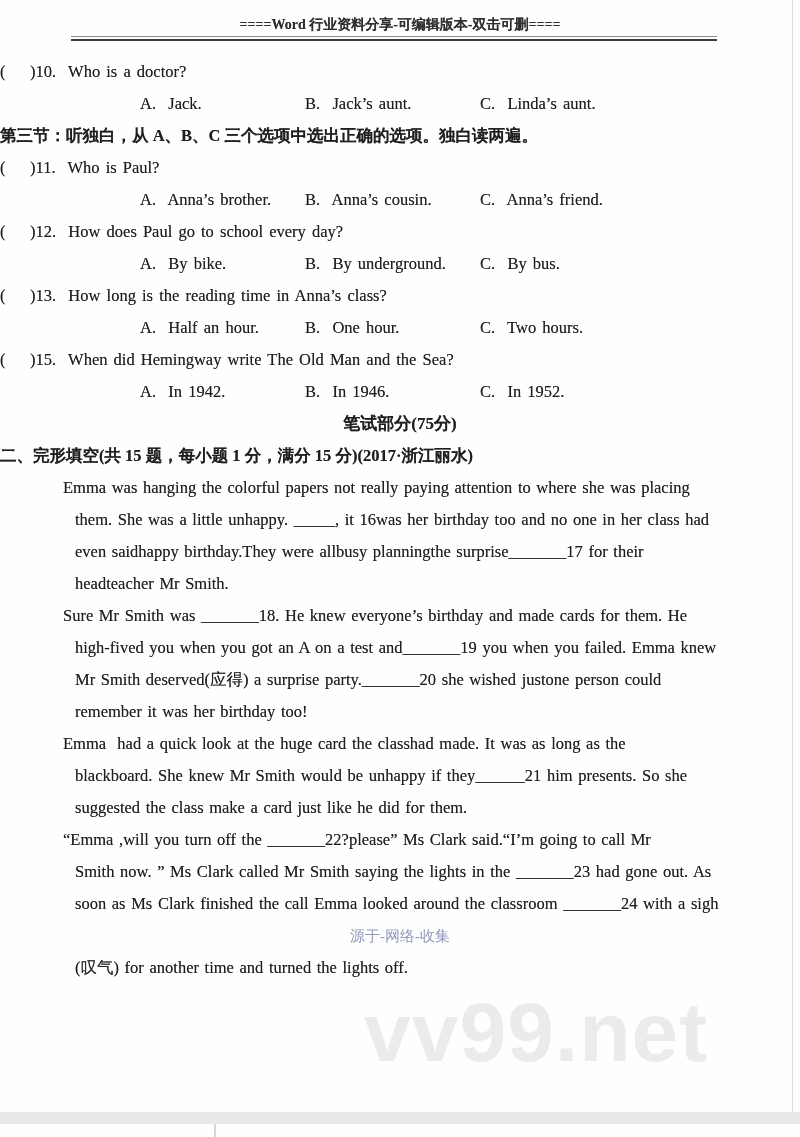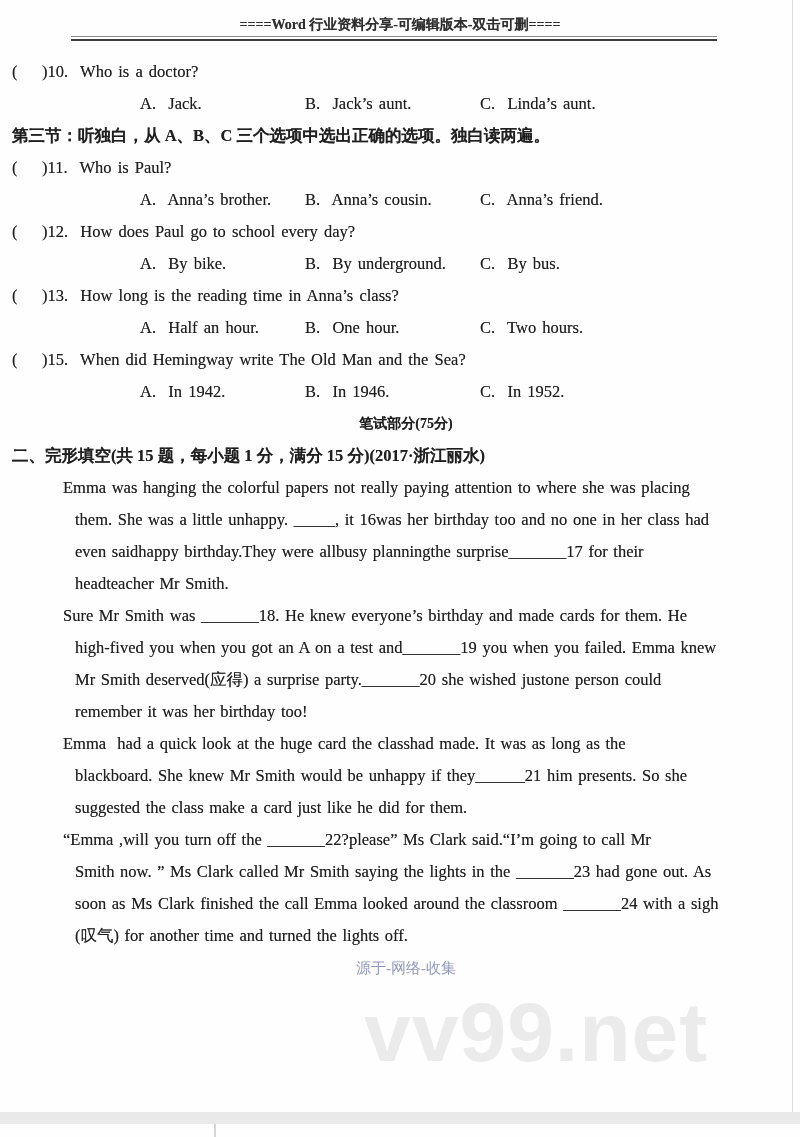--- a/index.html
+++ b/index.html
@@ -24,28 +24,28 @@
   .hdr{
     position:absolute;top:16px;left:0;width:800px;
     text-align:center;font-size:14px;font-weight:600;color:#2e2e2e;z-index:2;
   }
   .hdr-rule{
     position:absolute;top:36px;left:71px;width:646px;height:2px;
     border-top:1px solid #8a8a8a;border-bottom:2px solid #3d3d3d;z-index:2;
   }
 
   .content{position:absolute;top:56px;left:0;width:800px;z-index:2;}
-  .ln{height:32px;line-height:32px;font-size:16.5px;white-space:pre;padding-left:12px;}
+  .ln{height:32px;line-height:32px;font-size:16.5px;white-space:pre;}
   .q{word-spacing:2px;}
   .zh{font-weight:700;word-spacing:0;}
   .opts{position:relative;}
   .opts span{position:absolute;top:0;white-space:pre;word-spacing:2px;}
   .oa{left:140px;} .ob{left:305px;} .oc{left:480px;}
   .center{text-align:center;}
-  .title{font-weight:700;font-size:14px;}
+  .title{font-weight:700;font-size:17px;}
   .cl{padding-left:75px;word-spacing:1.5px;}
   .ind{padding-left:63px;}
   .src{font-size:15px;color:#9298bb;font-weight:400;text-shadow:none;}
 
   .edge-right{position:absolute;top:0;left:792px;width:1px;height:1112px;background:#dcdcdc;z-index:3;}
   .band{position:absolute;top:1112px;left:0;width:800px;height:12px;background:#e9e9e9;z-index:3;}
   .stub{position:absolute;top:1124px;left:214px;width:2px;height:13px;background:#d6d6d6;z-index:3;}
 </style>
 </head>
 <body>
@@ -107,21 +107,21 @@
     <div class="ln cl ind">Sure Mr Smith was _______18. He knew everyone’s birthday and made cards for them. He</div>
     <div class="ln cl">high-fived you when you got an A on a test and_______19 you when you failed. Emma knew</div>
     <div class="ln cl">Mr Smith deserved(应得) a surprise party._______20 she wished justone person could</div>
     <div class="ln cl">remember it was her birthday too!</div>
     <div class="ln cl ind">Emma  had a quick look at the huge card the classhad made. It was as long as the</div>
     <div class="ln cl">blackboard. She knew Mr Smith would be unhappy if they______21 him presents. So she</div>
     <div class="ln cl">suggested the class make a card just like he did for them.</div>
     <div class="ln cl ind">“Emma ,will you turn off the _______22?please” Ms Clark said.“I’m going to call Mr</div>
     <div class="ln cl">Smith now. ” Ms Clark called Mr Smith saying the lights in the _______23 had gone out. As</div>
     <div class="ln cl">soon as Ms Clark finished the call Emma looked around the classroom _______24 with a sigh</div>
+    <div class="ln center src">源于-网络-收集</div>
+
     <div class="ln cl">(叹气) for another time and turned the lights off.</div>
-
-    <div class="ln center src">源于-网络-收集</div>
   </div>
 
   <div class="edge-right"></div>
   <div class="band"></div>
   <div class="stub"></div>
 </div>
 
 </body></html>

